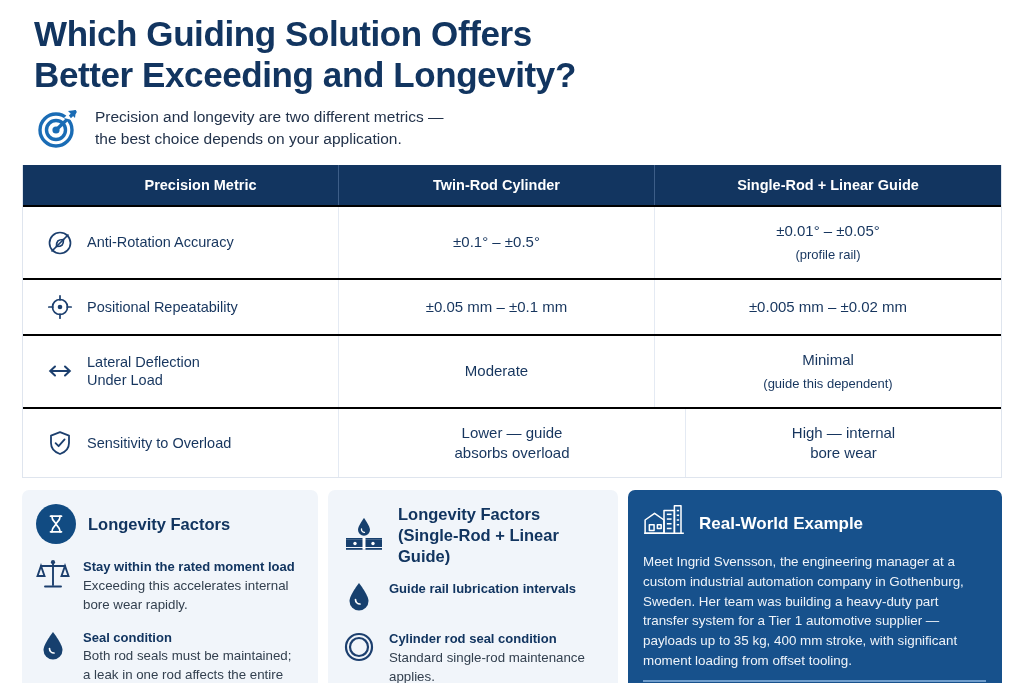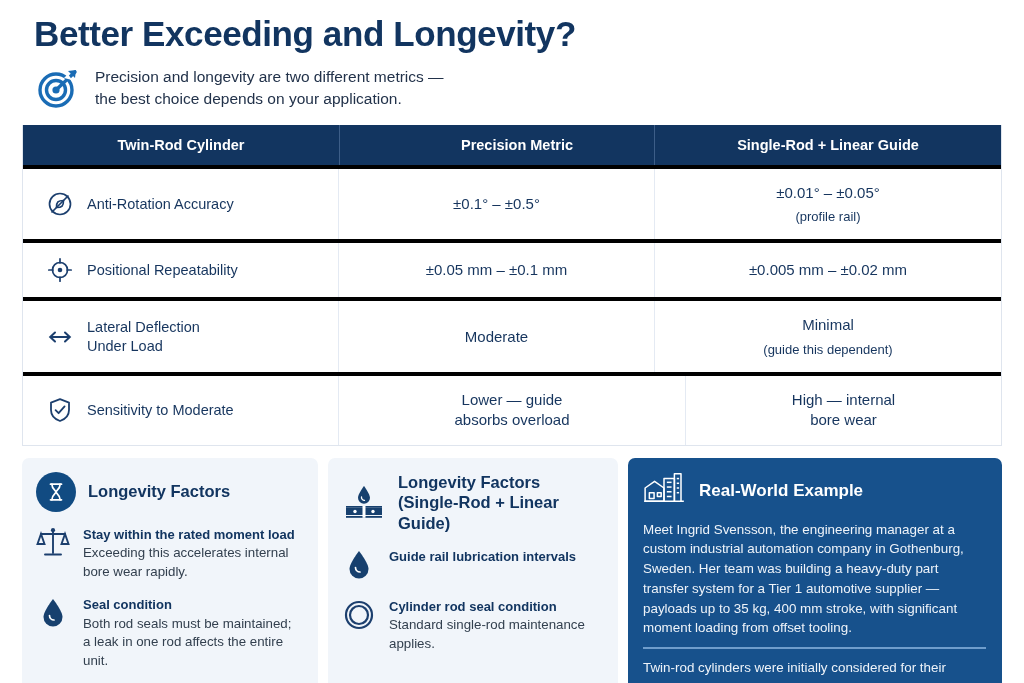--- a/index.html
+++ b/index.html
@@ -24,21 +24,21 @@
 
   
   .table { margin: 13px 22px 0 22px; border: 1px solid #dfe5ee; border-top: none; }
   .thead {
     display: flex; background: #123560; color: #ffffff;
     font-weight: bold; font-size: 14.5px;
   }
   .thead .cell { padding: 12px 8px; text-align: center; }
   .thead .cell.first { text-align: left; padding-left: 48px; }
   .thead .cell + .cell { border-left: 1px solid #3d5e88; }
-  .trow { display: flex; border-top: 4px solid #000000; background: #fff; }
+  .trow { display: flex; border-top: 2px solid #000000; background: #fff; }
   .trow:first-of-type { border-top: none; }
   .cell { display: flex; align-items: center; justify-content: center; }
   .c1 { flex: 0 0 315px; }
   .c2 { flex: 0 0 316px; }
   .c3 { flex: 1 1 auto; }
   .trow .cell + .cell { border-left: 1px solid #e4eaf3; }
   .metric { display: flex; align-items: center; gap: 14px; width: 100%;
             padding: 14px 10px 14px 24px; justify-content: flex-start; }
   .metric .label { font-size: 14.5px; color: #16355e; line-height: 1.3; }
   .row-icon { flex: 0 0 auto; width: 26px; height: 26px; }
@@ -71,20 +71,21 @@
   .p3 p { font-size: 13.4px; line-height: 1.47; color: #eef3f9; }
   .p3 .divider { height: 2px; background: #6f9dcc; margin: 9px 0 9px 0; }
 </style>
 </head>
 <body>
 
 <div class="page">
 
   <div class="header">
     <div class="title">
+      <div>Which Guiding Solution Offers</div>
       <div>Better Exceeding and Longevity?</div>
     </div>
     <div class="subrow">
       <span class="target-icon">
         <svg viewBox="0 0 48 48" width="48" height="48">
           <g fill="none" stroke="#1a6cb5" stroke-width="3.4">
             <circle cx="22" cy="26" r="16"></circle>
             <circle cx="22" cy="26" r="9.5"></circle>
           </g>
           <circle cx="22" cy="26" r="3.6" fill="#1a6cb5"></circle>
@@ -95,22 +96,22 @@
       </span>
       <span class="subtitle">
         <span>Precision and longevity are two different metrics —</span><br>
         <span>the best choice depends on your application.</span>
       </span>
     </div>
   </div>
 
   <div class="table">
     <div class="thead">
+      <div class="cell c1 first">Precision Metric</div>
       <div class="cell c2">Twin-Rod Cylinder</div>
-      <div class="cell c1 first">Precision Metric</div>
       <div class="cell c3">Single-Rod + Linear Guide</div>
     </div>
 
     <div class="trow">
       <div class="cell c1">
         <div class="metric">
           <span class="row-icon">
             <svg viewBox="0 0 26 26" width="26" height="26">
               <circle cx="13" cy="13" r="10.5" fill="none" stroke="#1c3f6e" stroke-width="1.7"></circle>
               <path d="M9.5 16.5 C9.5 11 11 9.5 16.5 9.5 C16.5 15 15 16.5 9.5 16.5 Z" fill="none" stroke="#1c3f6e" stroke-width="1.7"></path>
@@ -185,21 +186,21 @@
 
     <div class="trow">
       <div class="cell c1">
         <div class="metric">
           <span class="row-icon">
             <svg viewBox="0 0 26 26" width="26" height="26">
               <path d="M13 2.2 L22 5.6 V13 C22 18.6 18 22.3 13 24 C8 22.3 4 18.6 4 13 V5.6 Z" fill="none" stroke="#1c3f6e" stroke-width="1.8" stroke-linejoin="round"></path>
               <polyline points="8.6,13.2 11.6,16.2 17.6,9.4" fill="none" stroke="#1c3f6e" stroke-width="1.8" stroke-linecap="round" stroke-linejoin="round"></polyline>
             </svg>
           </span>
-          <span class="label">Sensitivity to Moderate</span>
+          <span class="label">Sensitivity to Overload</span>
         </div>
       </div>
       <div class="cell c3">
         <div class="val">Lower — guide<br>absorbs overload</div>
       </div>
       <div class="cell c2">
         <div class="val">High — internal<br>bore wear</div>
       </div>
     </div>
   </div>

